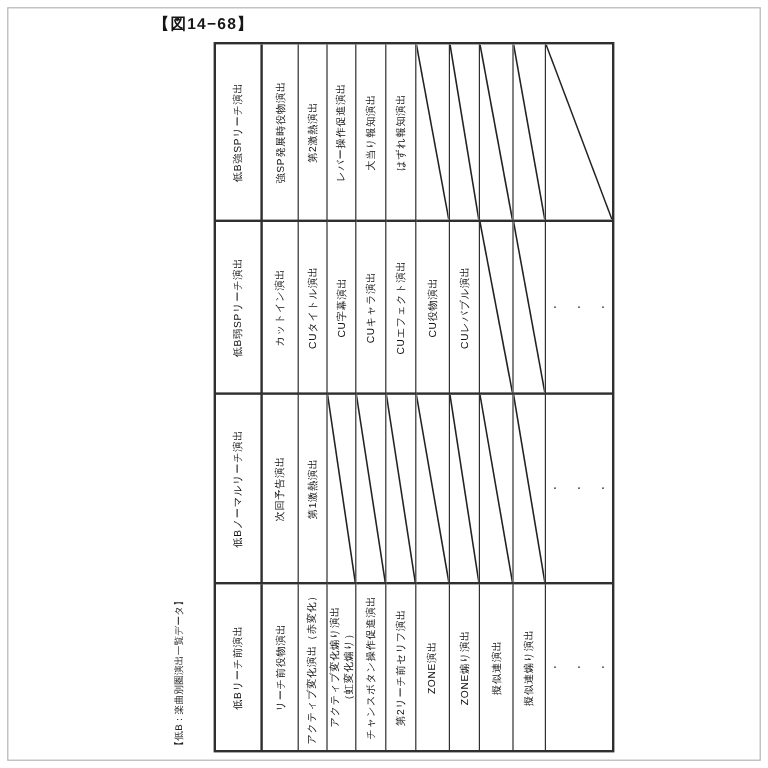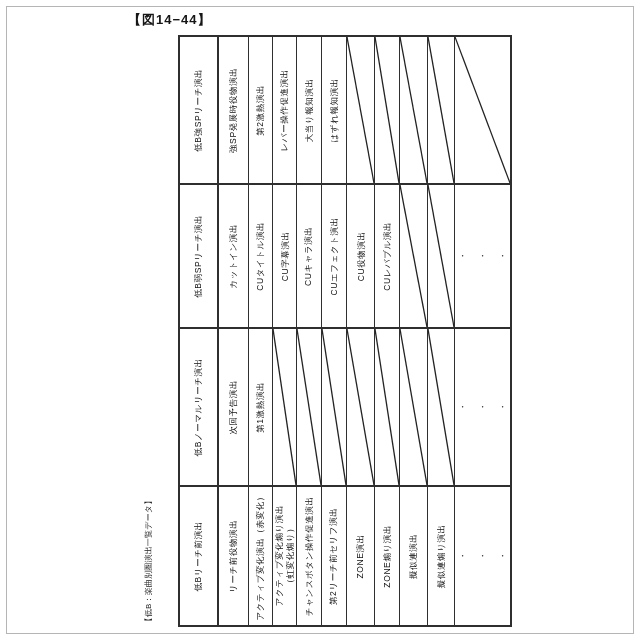--- a/index.html
+++ b/index.html
@@ -54,21 +54,21 @@
     position:absolute;left:138px;top:487px;width:22px;height:148px;
     display:flex;align-items:center;justify-content:center;
   }
   .side-label .vtext{font-size:8px;letter-spacing:0.2px;color:#222;}
 </style>
 </head>
 <body>
 
 <div class="page-frame"></div>
 
-<div class="fig-title">【図14−44】</div>
+<div class="fig-title">【図14−68】</div>
 
 <div class="tbl">
 
   <div class="c gc sb">
       <span class="vtext">低B強SPリーチ演出</span>
     </div>
   <div class="c sb">
       <span class="vtext">強SP発展時役物演出</span>
     </div>
   <div class="c sb">

